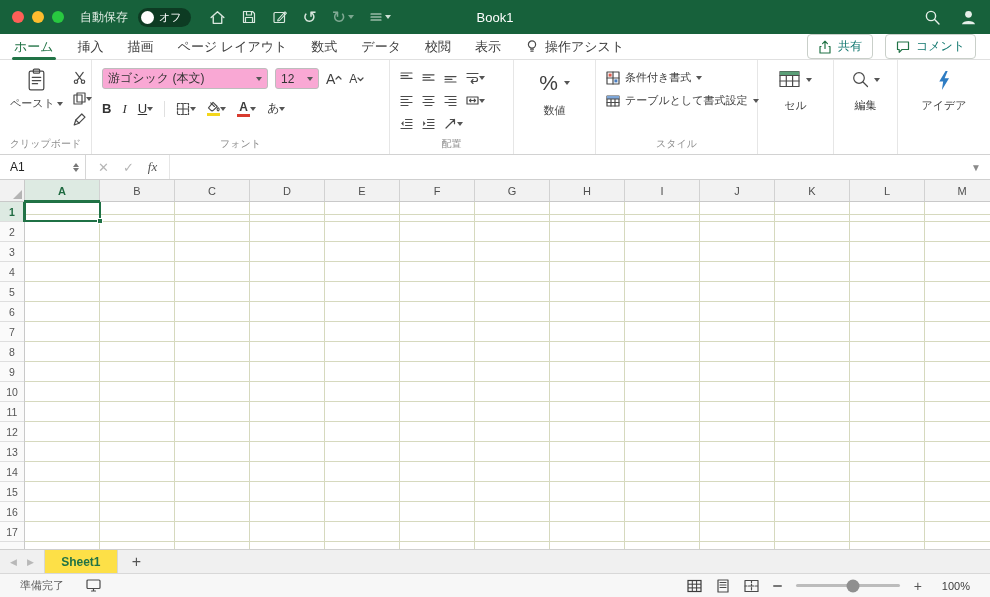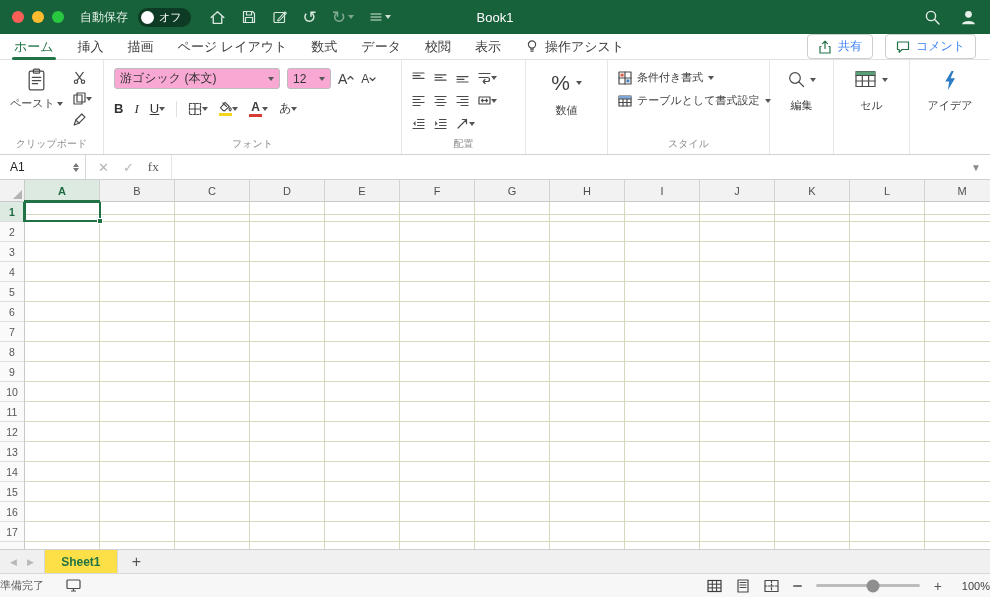--- a/index.html
+++ b/index.html
@@ -23,21 +23,21 @@
 .tb-title{position:absolute;left:50%;transform:translateX(-50%);font-size:13px;color:#fff;}
 .tb-right{margin-left:auto;display:flex;gap:18px;align-items:center;}
 
 .tabrow{height:26px;display:flex;align-items:center;padding:0 14px;gap:24px;border-bottom:1px solid #e0e0e0;background:#fff;font-size:13px;color:#3c3c3c;}
 .tab-list{display:contents;}
 .tab{height:26px;display:flex;align-items:center;position:relative;white-space:nowrap;}
 .tab.active{color:#217346;font-weight:normal;}
 .tab.active::after{content:"";position:absolute;left:-2px;right:-2px;bottom:0;height:3px;background:#217346;border-radius:1.5px;}
 .tellme{display:flex;align-items:center;gap:6px;}
 .tabrow-right{margin-left:auto;display:flex;gap:12px;}
-.pill-btn{display:flex;align-items:center;gap:6px;border:1px solid #c9cfc9;border-radius:4px;padding:3px 10px;font-size:12px;color:#3b82f6;background:#fff;white-space:nowrap;}
+.pill-btn{display:flex;align-items:center;gap:6px;border:1px solid #c9cfc9;border-radius:4px;padding:3px 10px;font-size:12px;color:#0f766e;background:#fff;white-space:nowrap;}
 
 .ribbon{height:95px;display:flex;background:#fff;border-bottom:1px solid #d2d2d2;}
 .grp{position:relative;border-right:1px solid #e6e6e6;height:100%;padding:8px 6px 16px;flex:0 0 auto;}
 .grp-label{position:absolute;bottom:3px;left:0;right:0;text-align:center;font-size:10px;color:#8e8e8e;white-space:nowrap;}
 .bigbtn{display:flex;flex-direction:column;align-items:center;gap:4px;font-size:11px;color:#3f3f3f;}
 .blabel{display:flex;align-items:center;gap:2px;white-space:nowrap;}
 .minicol{display:flex;flex-direction:column;gap:8px;padding-top:3px;}
 .row{display:flex;align-items:center;}
 .combo{border:1px solid #bdbdbd;border-radius:3px;height:21px;display:flex;align-items:center;justify-content:space-between;padding:0 5px;background:#f9a8d4;font-size:12px;color:#333;white-space:nowrap;overflow:hidden;}
 .fontrow2{display:flex;align-items:center;gap:11px;margin-top:11px;padding-left:4px;}
@@ -50,21 +50,21 @@
 .pct{font-size:21px;color:#3f3f3f;line-height:1;}
 .stylerow{display:flex;align-items:center;gap:5px;height:19px;font-size:11px;color:#3d3d3d;margin-bottom:4px;white-space:nowrap;}
 
 .fbar{height:25px;display:flex;align-items:center;border-bottom:1px solid #cfcfcf;background:#fff;}
 .namebox{width:86px;height:100%;border-right:1px solid #d6d6d6;display:flex;align-items:center;padding:0 4px 0 10px;font-size:12px;color:#222;}
 .stepper{margin-left:auto;display:flex;flex-direction:column;gap:1px;align-items:center;padding-right:2px;}
 .stp{width:0;height:0;border-left:3.5px solid transparent;border-right:3.5px solid transparent;}
 .stp.up{border-bottom:4px solid #777;}
 .stp.dn{border-top:4px solid #777;}
 .fbtns{display:flex;align-items:center;gap:14px;padding:0 12px;color:#b5b5b5;font-size:13px;border-right:1px solid #e6e6e6;height:100%;}
-.fx{font-family:"Liberation Serif",serif;color:#555;font-size:13px;}
+.fx{font-family:"Liberation Serif",serif;font-style:italic;color:#555;font-size:13px;}
 .finput{flex:1;height:100%;}
 .fcaret{padding:0 9px;color:#8a8a8a;font-size:10px;}
 
 .sheet{position:relative;height:369px;background:#fff;overflow:hidden;}
 .colhdr{display:flex;height:22px;background:#f2f2f2;border-bottom:1px solid #c9c9c9;position:relative;z-index:4;}
 .chlist{display:contents;}
 .corner{width:25px;flex:0 0 25px;height:100%;border-right:1px solid #c9c9c9;position:relative;background:#f2f2f2;}
 .corner::after{content:"";position:absolute;right:2px;bottom:2px;border-left:9px solid transparent;border-bottom:9px solid #b4b4b4;}
 .ch{flex:0 0 75px;width:75px;display:flex;align-items:center;justify-content:center;font-size:11px;color:#4f4f4f;border-right:1px solid #d2d2d2;height:100%;position:relative;}
 .ch.active{background:#ddeae2;color:#1e6a40;font-weight:bold;}
@@ -75,21 +75,21 @@
 .rh.active{background:#ddeae2;color:#1e6a40;font-weight:bold;}
 .rh.active::after{content:"";position:absolute;top:-1px;bottom:-1px;right:-1px;width:2px;background:#217346;}
 .selbox{position:absolute;left:24px;top:21px;width:77px;height:21px;border:2px solid #1f7145;z-index:2;background:transparent;}
 .fillhandle{position:absolute;right:-4px;bottom:-4px;width:6px;height:6px;background:#1f7145;border:1px solid #fff;}
 
 .sheettabs{height:24px;background:#f0f0f0;border-top:1px solid #cfcfcf;display:flex;align-items:stretch;}
 .navarrows{display:flex;gap:10px;align-items:center;padding:0 10px;color:#b8b8b8;font-size:9px;}
 .stab{min-width:74px;padding:0 14px;background:#fde047;border-right:1px solid #d6d6d6;border-left:1px solid #d6d6d6;display:flex;align-items:center;justify-content:center;color:#217346;font-weight:bold;font-size:12px;}
 .addsheet{display:flex;align-items:center;padding:0 14px;font-size:16px;color:#555;}
 
-.statusbar{height:24px;background:#f7f7f7;border-top:1px solid #d8d8d8;display:flex;align-items:center;padding:0 0;font-size:11px;color:#5f5f5f;gap:22px;}
+.statusbar{height:24px;background:#f7f7f7;border-top:1px solid #d8d8d8;display:flex;align-items:center;padding:0 20px;font-size:11px;color:#5f5f5f;gap:22px;}
 .sb-right{margin-left:auto;display:flex;align-items:center;gap:14px;}
 .viewics{display:flex;gap:14px;align-items:center;}
 .minus{width:9px;height:2px;background:#777;border-radius:1px;}
 .slider{width:104px;height:3px;background:#bcbcbc;border-radius:2px;position:relative;}
 .thumb{position:absolute;left:55%;top:50%;transform:translate(-50%,-50%);width:13px;height:13px;border-radius:50%;background:#8f8f8f;}
 .plus{font-size:14px;color:#555;line-height:1;}
 .zoom{min-width:34px;text-align:right;color:#3d3d3d;}
 </style>
 </head>
 <body>
@@ -174,21 +174,21 @@
             <path d="M1.5 2 h11 v7.5 h-6.5 l-2.8 2.8 v-2.8 h-1.7 z" stroke="#217346" fill="none" stroke-width="1.2" stroke-linejoin="round"></path>
           </svg>
       </span>
       <span>コメント</span>
     </div>
   </div>
 </div>
 
 <div class="ribbon">
 
-  <div class="grp" style="width:104px;">
+  <div class="grp" style="width:92px;">
     <div style="display:flex;gap:10px;padding-left:4px;">
       <div class="bigbtn">
         <svg width="21" height="24" viewBox="0 0 20 23">
             <rect x="3" y="3" width="14" height="18" rx="1.5" class="ic"></rect>
             <rect x="7" y="1" width="6" height="4" rx="1" class="ic" fill="#fff"></rect>
             <path d="M6 9 h8 M6 12 h8 M6 15 h5" class="ic"></path>
           </svg>
         <div class="blabel">
             <span>ペースト</span>
             <span class="caret"></span>
@@ -384,44 +384,44 @@
             <rect x="1" y="2" width="12" height="3" fill="#7fa7d8" stroke="none"></rect>
             <path d="M1 5 h12 M1 8.5 h12 M5 5 V12 M9 5 V12" class="ic"></path>
           </svg>
       </span>
       <span>テーブルとして書式設定</span>
         <span class="caret"></span>
     </div>
     <div class="grp-label">スタイル</div>
   </div>
 
-  <div class="grp" style="width:64px;">
-    <div class="bigbtn" style="margin:2px auto 0;">
-      <span class="row">
-        <svg width="19" height="19" viewBox="0 0 19 19">
-            <circle cx="8" cy="8" r="5.3" class="ic"></circle>
-            <path d="M12 12 L16.5 16.5" class="ic"></path>
-          </svg>
-        <span class="caret" style="margin-left:4px;"></span>
-      </span>
-      <span style="margin-top:5px;">編集</span>
-    </div>
-  </div>
-
   <div class="grp" style="width:76px;">
     <div class="bigbtn" style="margin:2px auto 0;">
       <span class="row">
         <svg width="22" height="19" viewBox="0 0 22 19">
             <rect x="1" y="1.5" width="19" height="15" class="ic"></rect>
             <rect x="1" y="1.5" width="19" height="4" fill="#5a9e77" stroke="none"></rect>
             <path d="M1 5.5 h19 M1 11 h19 M7.3 5.5 V16.5 M13.6 5.5 V16.5" class="ic"></path>
           </svg>
         <span class="caret" style="margin-left:5px;"></span>
       </span>
       <span style="margin-top:5px;">セル</span>
+    </div>
+  </div>
+
+  <div class="grp" style="width:64px;">
+    <div class="bigbtn" style="margin:2px auto 0;">
+      <span class="row">
+        <svg width="19" height="19" viewBox="0 0 19 19">
+            <circle cx="8" cy="8" r="5.3" class="ic"></circle>
+            <path d="M12 12 L16.5 16.5" class="ic"></path>
+          </svg>
+        <span class="caret" style="margin-left:4px;"></span>
+      </span>
+      <span style="margin-top:5px;">編集</span>
     </div>
   </div>
 
   <div class="grp" style="flex:1;border-right:none;">
     <div class="bigbtn" style="margin:2px auto 0;">
       <svg width="16" height="21" viewBox="0 0 14 20">
           <path d="M8.5 1 L2.5 11 H6.2 L5 19 L11.8 7.8 H7.6 L10.5 1 Z" fill="#2e7cc3" stroke="none"></path>
         </svg>
       <span style="margin-top:3px;">アイデア</span>
     </div>

